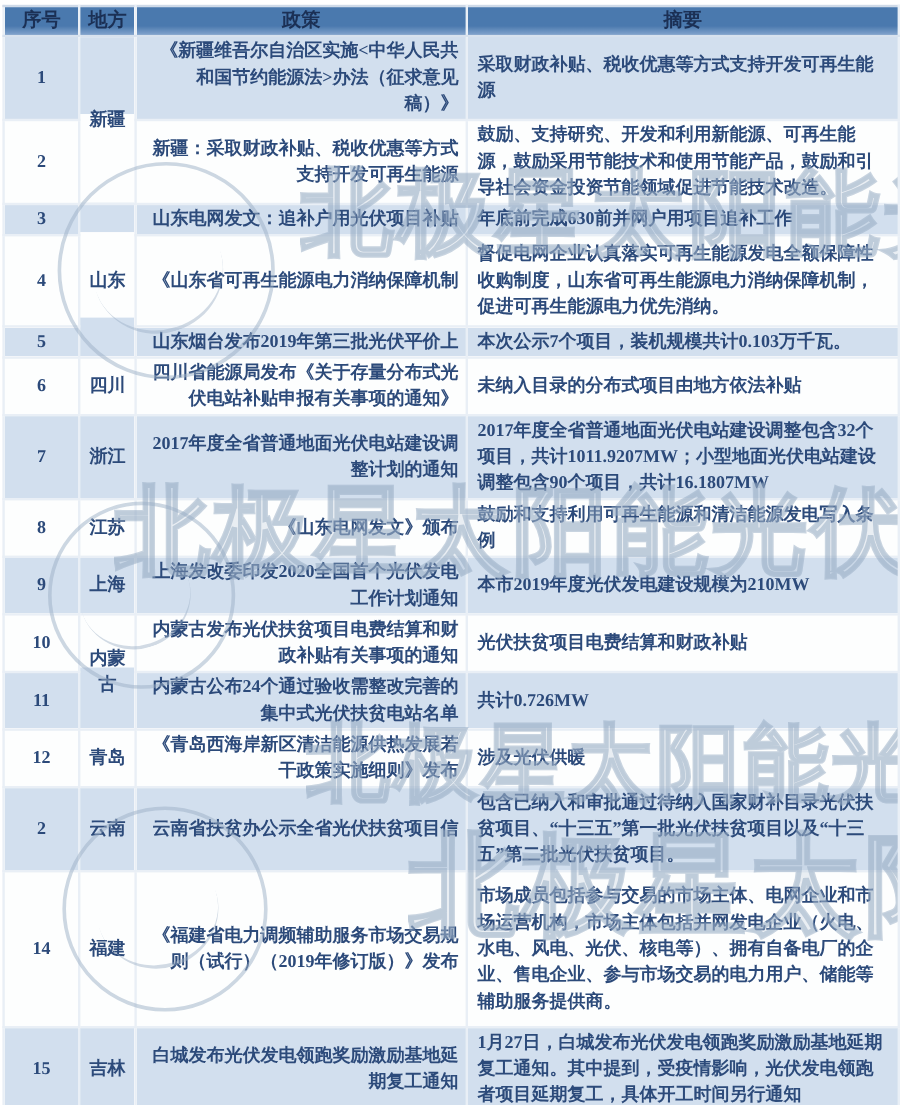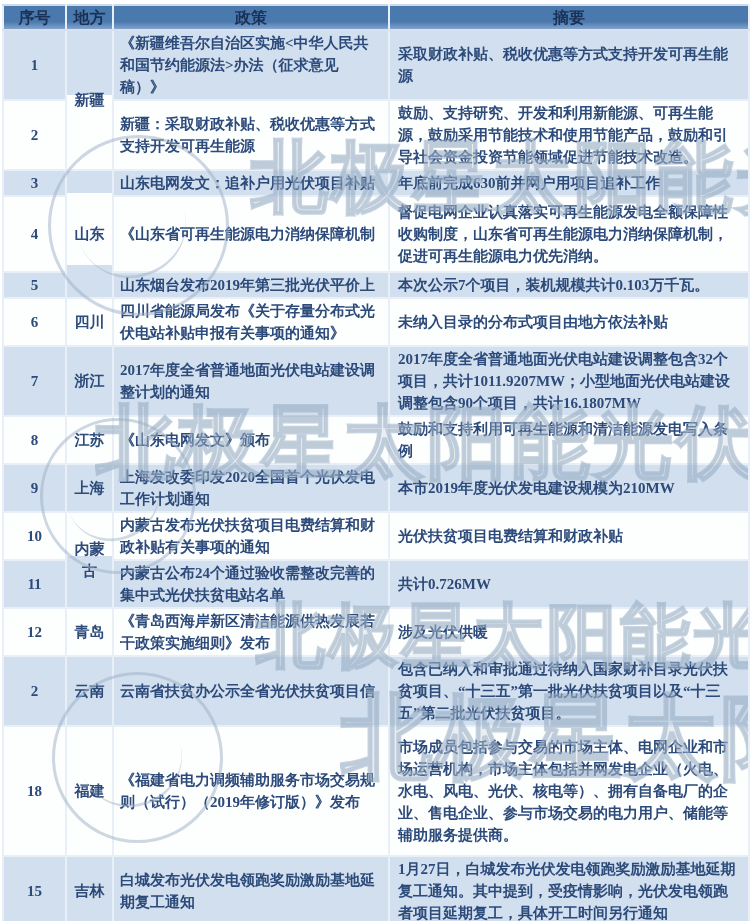--- a/index.html
+++ b/index.html
@@ -31,21 +31,21 @@
     background:linear-gradient(180deg,#4a79ae 0%,#4a79ae 68%,#82a3cc 100%);
     color:#1b3055;
     font-size:16px;
     border-bottom:2px solid #d8e2ee;
     border-top:2px solid #cfdae8;
     padding:0;
   }
   tr.band td{background:#d2dfee;}
   tr.plain td{background:#fdfefe;}
   .c-no,.c-place{text-align:center;padding:0 2px;}
-  .c-policy{text-align:left;margin-top:14px;}
+  .c-policy{text-align:right;margin-top:14px;}
   .c-sum{text-align:left;padding:1px 8px;margin-top:36px;}
   
   td.place-xinjiang{background:linear-gradient(180deg,#d2dfee 0,#d2dfee 64px,#fdfefe 64px,#fdfefe 100%) !important;margin-top:32px;}
   td.place-shandong{background:linear-gradient(180deg,#d2dfee 0,#d2dfee 22px,#fdfefe 22px,#fdfefe 94px,#d2dfee 94px,#d2dfee 100%) !important;}
   td.place-neimenggu{background:linear-gradient(180deg,#fdfefe 0,#fdfefe 43px,#d2dfee 43px,#d2dfee 100%) !important;margin-left:20px;}
   
   .rh{height:25px}.r1{height:66px}.r2{height:70px}.r3{height:24px}.r4{height:76px}
   .r5{height:24px}.r6{height:47px}.r7{height:63px}.r8{height:45px}.r9{height:42px}
   .r10{height:45px}.r11{height:43px}.r12{height:42px}.r13{height:65px}.r14{height:130px}
   .r15{height:48px}
@@ -169,21 +169,21 @@
         <td class="c-policy">《青岛西海岸新区清洁能源供热发展若干政策实施细则》发布</td>
         <td class="c-sum">涉及光伏供暖</td>
       </tr>
       <tr class="r13 band">
         <td class="c-no">2</td>
         <td class="c-place">云南</td>
         <td class="c-policy">云南省扶贫办公示全省光伏扶贫项目信</td>
         <td class="c-sum">包含已纳入和审批通过待纳入国家财补目录光伏扶贫项目、“十三五”第一批光伏扶贫项目以及“十三五”第二批光伏扶贫项目。</td>
       </tr>
       <tr class="r14 plain">
-        <td class="c-no">18</td>
+        <td class="c-no">14</td>
         <td class="c-place">福建</td>
         <td class="c-policy">《福建省电力调频辅助服务市场交易规则（试行）（2019年修订版）》发布</td>
         <td class="c-sum">市场成员包括参与交易的市场主体、电网企业和市场运营机构，市场主体包括并网发电企业（火电、水电、风电、光伏、核电等）、拥有自备电厂的企业、售电企业、参与市场交易的电力用户、储能等辅助服务提供商。</td>
       </tr>
       <tr class="r15 band">
         <td class="c-no">15</td>
         <td class="c-place">吉林</td>
         <td class="c-policy">白城发布光伏发电领跑奖励激励基地延期复工通知</td>
         <td class="c-sum">1月27日，白城发布光伏发电领跑奖励激励基地延期复工通知。其中提到，受疫情影响，光伏发电领跑者项目延期复工，具体开工时间另行通知</td>
       </tr>

